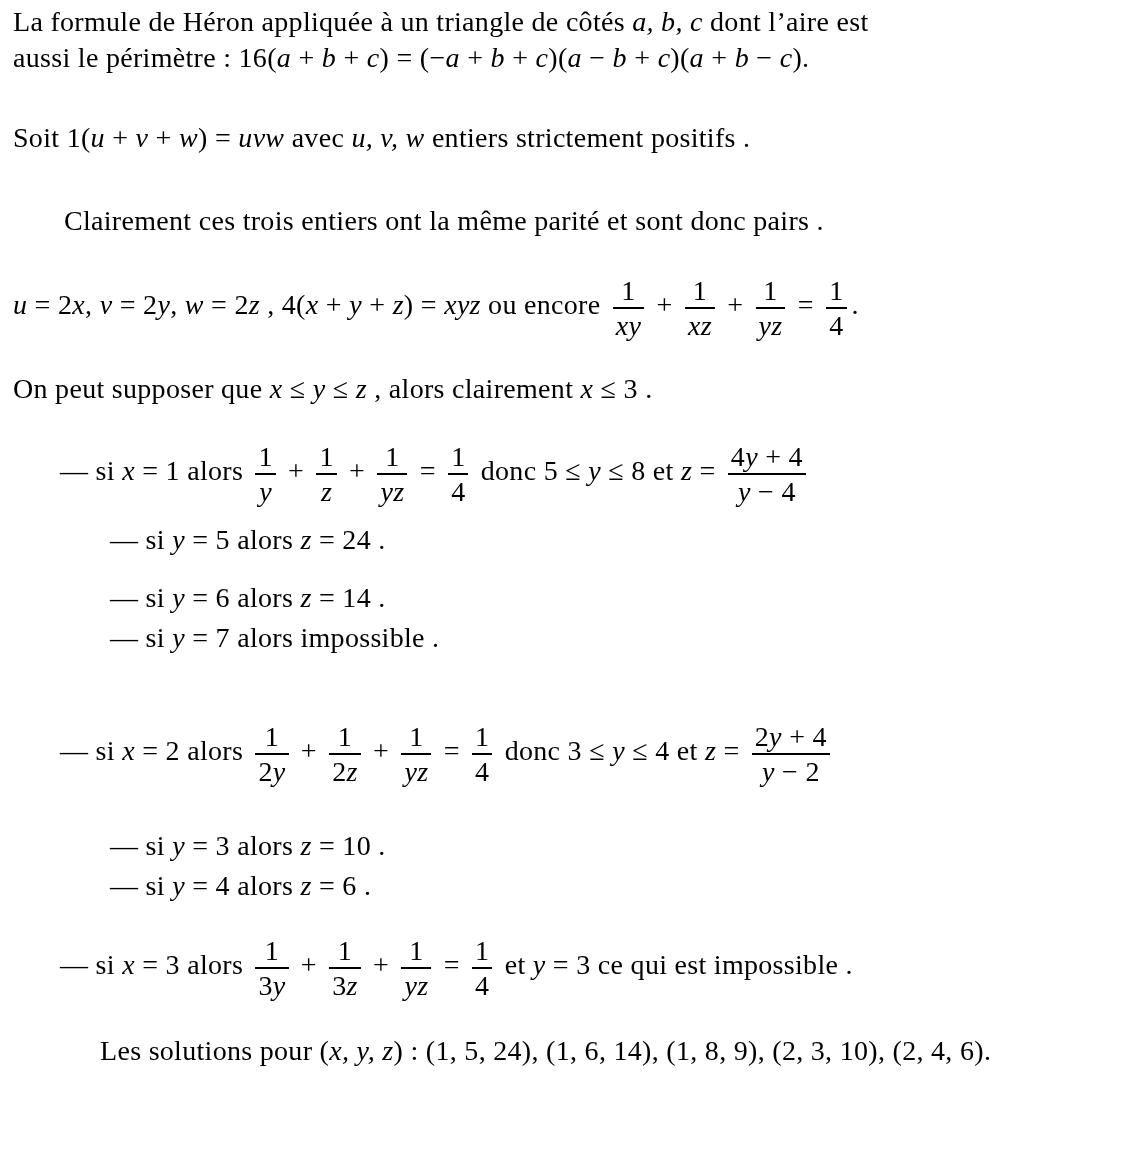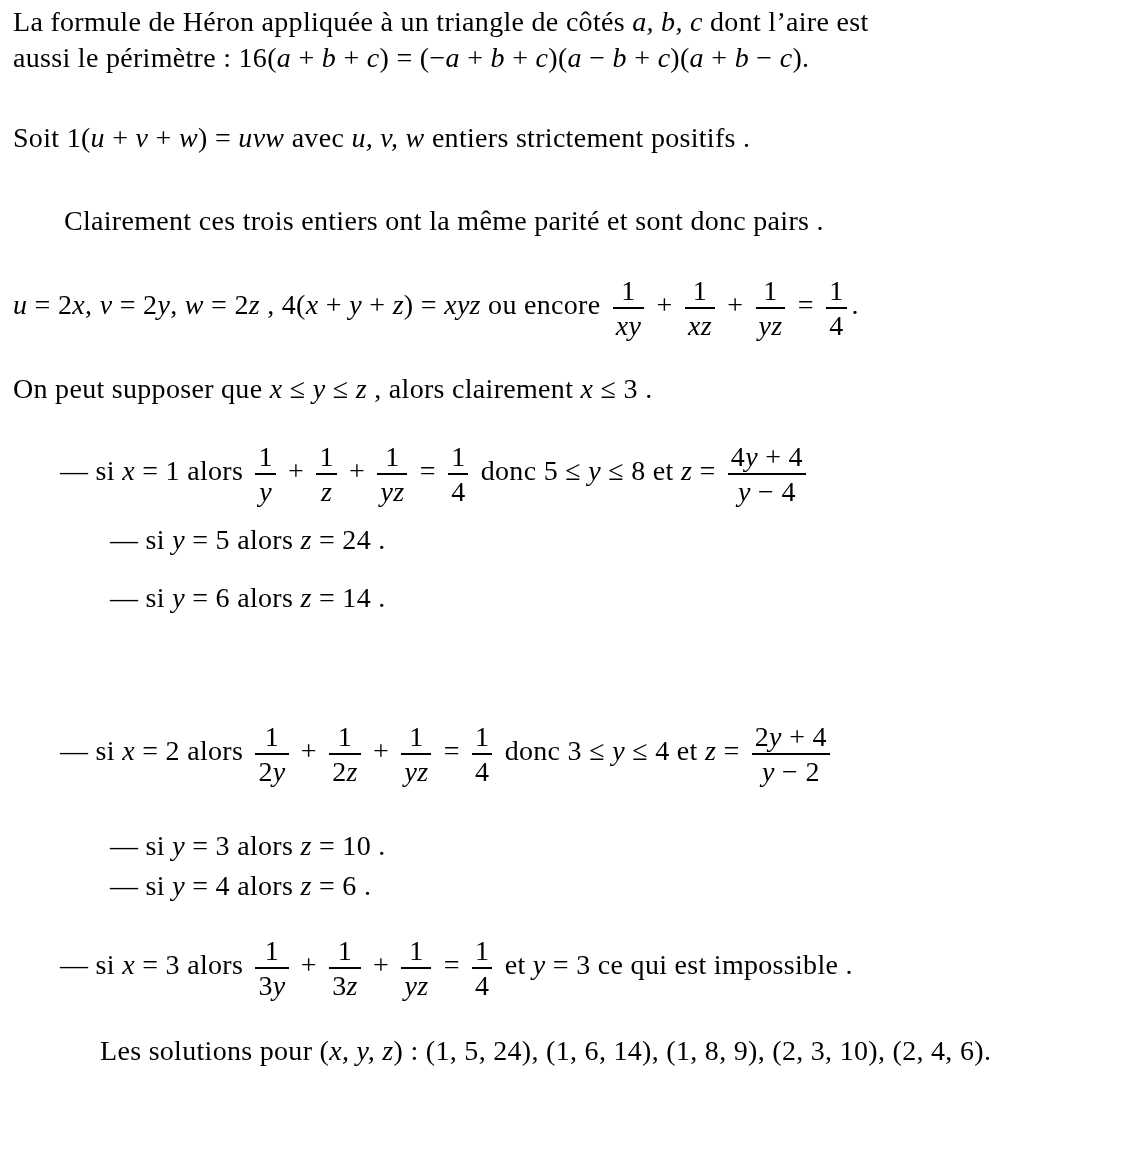--- a/index.html
+++ b/index.html
@@ -54,18 +54,19 @@
 <div class="doc">
   <div class="line" id="p1l1"><span class="rm">La formule de Héron appliquée à un triangle de côtés </span><span class="mi">a, b, c</span><span class="rm"> dont l’aire est</span></div>
   <div class="line" id="p1l2"><span class="rm">aussi le périmètre : 16(</span><span class="mi">a</span><span class="rm"> + </span><span class="mi">b</span><span class="rm"> + </span><span class="mi">c</span><span class="rm">) = (−</span><span class="mi">a</span><span class="rm"> + </span><span class="mi">b</span><span class="rm"> + </span><span class="mi">c</span><span class="rm">)(</span><span class="mi">a</span><span class="rm"> − </span><span class="mi">b</span><span class="rm"> + </span><span class="mi">c</span><span class="rm">)(</span><span class="mi">a</span><span class="rm"> + </span><span class="mi">b</span><span class="rm"> − </span><span class="mi">c</span><span class="rm">).</span></div>
   <div class="line" id="p2"><span class="rm">Soit 1(</span><span class="mi">u</span><span class="rm"> + </span><span class="mi">v</span><span class="rm"> + </span><span class="mi">w</span><span class="rm">) = </span><span class="mi">uvw</span><span class="rm"> avec </span><span class="mi">u, v, w</span><span class="rm"> entiers strictement positifs .</span></div>
   <div class="line" id="p3"><span class="rm">Clairement ces trois entiers ont la même parité et sont donc pairs .</span></div>
   <div class="line" id="p4"><span class="mi">u</span><span class="rm"> = 2</span><span class="mi">x</span><span class="rm">, </span><span class="mi">v</span><span class="rm"> = 2</span><span class="mi">y</span><span class="rm">, </span><span class="mi">w</span><span class="rm"> = 2</span><span class="mi">z</span><span class="rm"> , 4(</span><span class="mi">x</span><span class="rm"> + </span><span class="mi">y</span><span class="rm"> + </span><span class="mi">z</span><span class="rm">) = </span><span class="mi">xyz</span><span class="rm"> ou encore </span><span class="frac"><span class="num"><span class="rm">1</span></span><span class="den"><span class="mi">xy</span></span></span><span class="rm"> + </span><span class="frac"><span class="num"><span class="rm">1</span></span><span class="den"><span class="mi">xz</span></span></span><span class="rm"> + </span><span class="frac"><span class="num"><span class="rm">1</span></span><span class="den"><span class="mi">yz</span></span></span><span class="rm"> = </span><span class="frac"><span class="num"><span class="rm">1</span></span><span class="den"><span class="rm">4</span></span></span><span class="rm">.</span></div>
   <div class="line" id="p5"><span class="rm">On peut supposer que </span><span class="mi">x</span><span class="rm"> ≤ </span><span class="mi">y</span><span class="rm"> ≤ </span><span class="mi">z</span><span class="rm"> , alors clairement </span><span class="mi">x</span><span class="rm"> ≤ 3 .</span></div>
   <div class="line" id="cx1"><span class="rm">— si </span><span class="mi">x</span><span class="rm"> = 1 alors </span><span class="frac"><span class="num"><span class="rm">1</span></span><span class="den"><span class="mi">y</span></span></span><span class="rm"> + </span><span class="frac"><span class="num"><span class="rm">1</span></span><span class="den"><span class="mi">z</span></span></span><span class="rm"> + </span><span class="frac"><span class="num"><span class="rm">1</span></span><span class="den"><span class="mi">yz</span></span></span><span class="rm"> = </span><span class="frac"><span class="num"><span class="rm">1</span></span><span class="den"><span class="rm">4</span></span></span><span class="rm"> donc 5 ≤ </span><span class="mi">y</span><span class="rm"> ≤ 8 et </span><span class="mi">z</span><span class="rm"> = </span><span class="frac"><span class="num"><span class="rm">4</span><span class="mi">y</span><span class="rm"> + 4</span></span><span class="den"><span class="mi">y</span><span class="rm"> − 4</span></span></span></div>
   <div class="line" id="cy5"><span class="rm">— si </span><span class="mi">y</span><span class="rm"> = 5 alors </span><span class="mi">z</span><span class="rm"> = 24 .</span></div>
   <div class="line" id="cy6"><span class="rm">— si </span><span class="mi">y</span><span class="rm"> = 6 alors </span><span class="mi">z</span><span class="rm"> = 14 .</span></div>
+  <div class="line" id="cy7"><span class="rm">— si </span><span class="mi">y</span><span class="rm"> = 7 alors impossible .</span></div>
   <div class="line" id="cx2"><span class="rm">— si </span><span class="mi">x</span><span class="rm"> = 2 alors </span><span class="frac"><span class="num"><span class="rm">1</span></span><span class="den"><span class="rm">2</span><span class="mi">y</span></span></span><span class="rm"> + </span><span class="frac"><span class="num"><span class="rm">1</span></span><span class="den"><span class="rm">2</span><span class="mi">z</span></span></span><span class="rm"> + </span><span class="frac"><span class="num"><span class="rm">1</span></span><span class="den"><span class="mi">yz</span></span></span><span class="rm"> = </span><span class="frac"><span class="num"><span class="rm">1</span></span><span class="den"><span class="rm">4</span></span></span><span class="rm"> donc 3 ≤ </span><span class="mi">y</span><span class="rm"> ≤ 4 et </span><span class="mi">z</span><span class="rm"> = </span><span class="frac"><span class="num"><span class="rm">2</span><span class="mi">y</span><span class="rm"> + 4</span></span><span class="den"><span class="mi">y</span><span class="rm"> − 2</span></span></span></div>
   <div class="line" id="cy3"><span class="rm">— si </span><span class="mi">y</span><span class="rm"> = 3 alors </span><span class="mi">z</span><span class="rm"> = 10 .</span></div>
   <div class="line" id="cy4"><span class="rm">— si </span><span class="mi">y</span><span class="rm"> = 4 alors </span><span class="mi">z</span><span class="rm"> = 6 .</span></div>
   <div class="line" id="cx3"><span class="rm">— si </span><span class="mi">x</span><span class="rm"> = 3 alors </span><span class="frac"><span class="num"><span class="rm">1</span></span><span class="den"><span class="rm">3</span><span class="mi">y</span></span></span><span class="rm"> + </span><span class="frac"><span class="num"><span class="rm">1</span></span><span class="den"><span class="rm">3</span><span class="mi">z</span></span></span><span class="rm"> + </span><span class="frac"><span class="num"><span class="rm">1</span></span><span class="den"><span class="mi">yz</span></span></span><span class="rm"> = </span><span class="frac"><span class="num"><span class="rm">1</span></span><span class="den"><span class="rm">4</span></span></span><span class="rm"> et </span><span class="mi">y</span><span class="rm"> = 3 ce qui est impossible .</span></div>
   <div class="line" id="sol"><span class="rm">Les solutions pour (</span><span class="mi">x, y, z</span><span class="rm">) : (1, 5, 24), (1, 6, 14), (1, 8, 9), (2, 3, 10), (2, 4, 6).</span></div>
 </div>
 
 </body></html>

